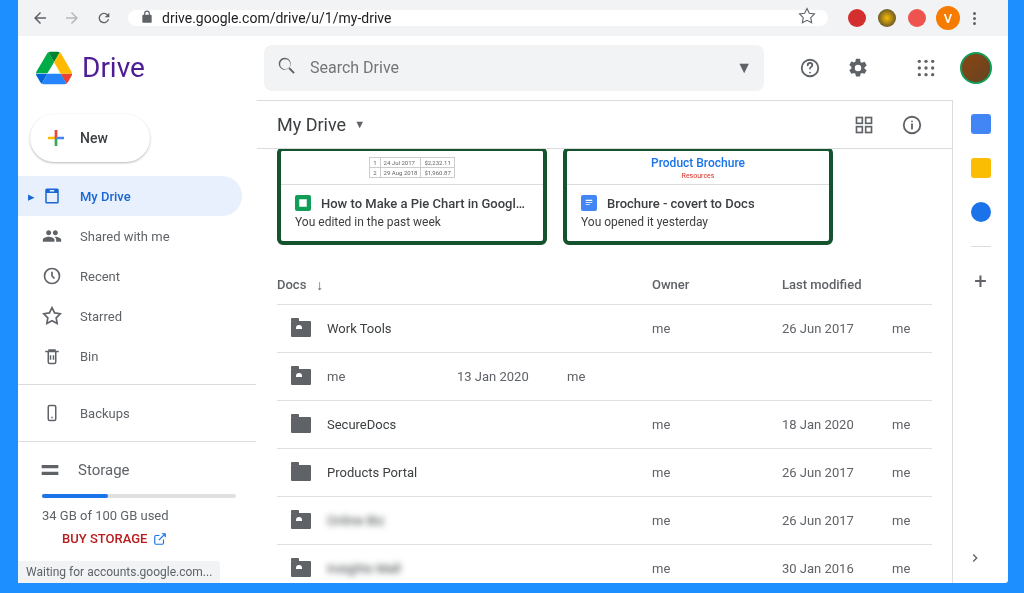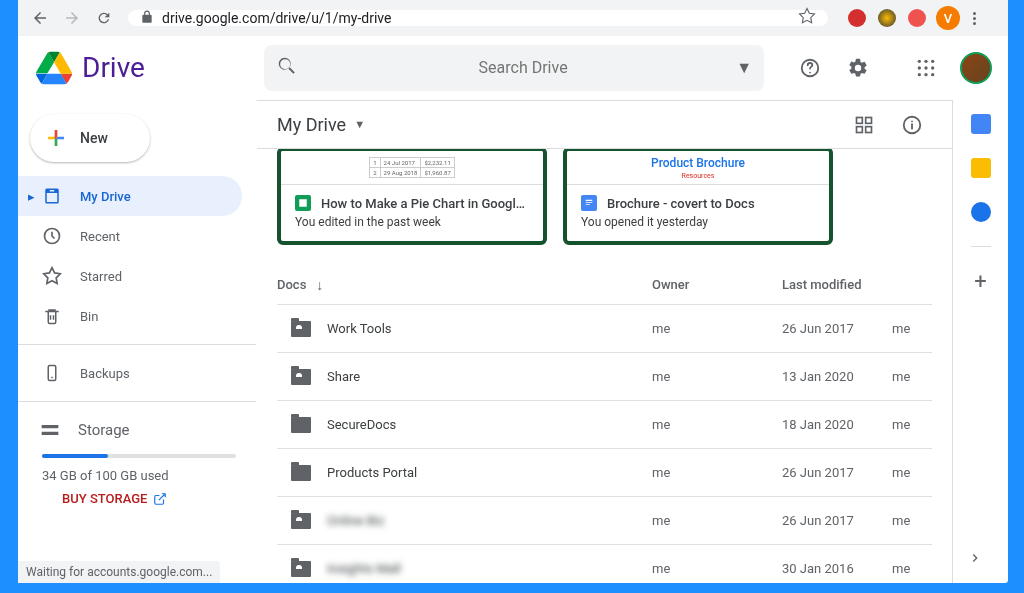--- a/index.html
+++ b/index.html
@@ -17,21 +17,21 @@
 .profile-v { width: 24px; height: 24px; background: #f57c00; border-radius: 50%; color: #fff; display: flex; align-items: center; justify-content: center; font-size: 13px; font-weight: 500; }
 .kebab { width: 20px; display: flex; flex-direction: column; align-items: center; gap: 2px; cursor: pointer; }
 .kebab span { width: 3px; height: 3px; background: #5f6368; border-radius: 50%; }
 .app-container { flex: 1; display: flex; flex-direction: column; overflow: hidden; position: relative; }
 .top-bar { height: 64px; display: flex; align-items: center; padding: 0 16px; gap: 8px; border-bottom: 1px solid transparent; }
 .logo-area { display: flex; align-items: center; gap: 8px; width: 222px; }
 .drive-logo { width: 40px; height: 40px; display: flex; align-items: center; justify-content: center; }
 .app-name { font-size: 28px; color: #4c1d95; }
 .search-bar { flex: 1; max-width: 500px; height: 46px; background: #f1f3f4; border-radius: 8px; display: flex; align-items: center; padding: 0 12px; }
 .search-icon { color: #5f6368; margin-right: 12px; }
-.search-input { flex: 1; border: none; background: transparent; font-size: 16px; color: #5f6368; outline: none; text-align: center; }
+.search-input { flex: 1; border: none; background: transparent; font-size: 16px; color: #5f6368; outline: none; }
 .search-caret { color: #5f6368; }
 .top-icons { display: flex; align-items: center; gap: 8px; margin-left: auto; }
 .icon-btn { width: 40px; height: 40px; display: flex; align-items: center; justify-content: center; border-radius: 50%; cursor: pointer; color: #5f6368; }
 .avatar { width: 32px; height: 32px; border-radius: 50%; background: linear-gradient(135deg,#8b4513,#654321); border: 2px solid #0f9d58; margin-left: 6px; }
 .main-area { flex: 1; display: flex; overflow: hidden; }
 .sidebar { width: 238px; padding-top: 8px; display: flex; flex-direction: column; }
 .new-btn { margin: 6px 0 14px 12px; width: 120px; height: 48px; background: #fff; border-radius: 24px; box-shadow: 0 1px 2px rgba(0,0,0,0.2), 0 1px 3px rgba(0,0,0,0.1); display: flex; align-items: center; padding-left: 14px; gap: 12px; cursor: pointer; }
 .plus-icon { width: 24px; height: 24px; }
 .new-label { font-size: 14px; color: #3c4043; font-weight: 500; }
 .nav-item { height: 40px; display: flex; align-items: center; padding-left: 24px; gap: 18px; border-radius: 0 20px 20px 0; cursor: pointer; color: #5f6368; font-size: 13px; margin-right: 14px; }
@@ -200,20 +200,28 @@
           <span class="nav-triangle">▸</span>
           <span class="nav-icon">
               <svg width="18" height="18" viewBox="0 0 24 24" fill="#1967d2">
                 <path d="M19 2H5a2 2 0 0 0-2 2v16a2 2 0 0 0 2 2h14a2 2 0 0 0 2-2V4a2 2 0 0 0-2-2zM9 4h6v2H9zm10 16H5V8h14z"></path>
               </svg>
             </span>
           <span>My Drive</span>
         </div>
         <div class="nav-item">
           <span class="nav-icon">
+              <svg width="20" height="20" viewBox="0 0 24 24" fill="#5f6368">
+                <path d="M16 11c1.66 0 3-1.34 3-3s-1.34-3-3-3-3 1.34-3 3 1.34 3 3 3zm-8 0c1.66 0 3-1.34 3-3S9.66 5 8 5 5 6.34 5 8s1.34 3 3 3zm0 2c-2.33 0-7 1.17-7 3.5V19h14v-2.5c0-2.33-4.67-3.5-7-3.5zm8 0c-.29 0-.62.02-.97.05 1.16.84 1.97 1.97 1.97 3.45V19h6v-2.5c0-2.33-4.67-3.5-7-3.5z"></path>
+              </svg>
+            </span>
+          <span>Shared with me</span>
+        </div>
+        <div class="nav-item">
+          <span class="nav-icon">
               <svg width="20" height="20" viewBox="0 0 24 24" fill="none" stroke="#5f6368" stroke-width="2">
                 <circle cx="12" cy="12" r="9"></circle>
                 <path d="M12 7v5l3 3"></path>
               </svg>
             </span>
           <span>Recent</span>
         </div>
         <div class="nav-item">
           <span class="nav-icon">
               <svg width="20" height="20" viewBox="0 0 24 24" fill="none" stroke="#5f6368" stroke-width="2">
@@ -346,21 +354,20 @@
           <div id="file-list">
               <div class="file-row shared">
                 <div class="folder-icon"></div>
                 <div class="file-name">Work Tools</div>
                 <div class="file-owner">me</div>
                 <div class="file-modified">26 Jun 2017</div>
                 <div class="file-modified-by">me</div>
               </div>
               <div class="file-row shared">
                 <div class="folder-icon"></div>
-                <div class="file-name">Share</div>
                 <div class="file-owner">me</div>
                 <div class="file-modified">13 Jan 2020</div>
                 <div class="file-modified-by">me</div>
               </div>
               <div class="file-row">
                 <div class="folder-icon"></div>
                 <div class="file-name">SecureDocs</div>
                 <div class="file-owner">me</div>
                 <div class="file-modified">18 Jan 2020</div>
                 <div class="file-modified-by">me</div>

